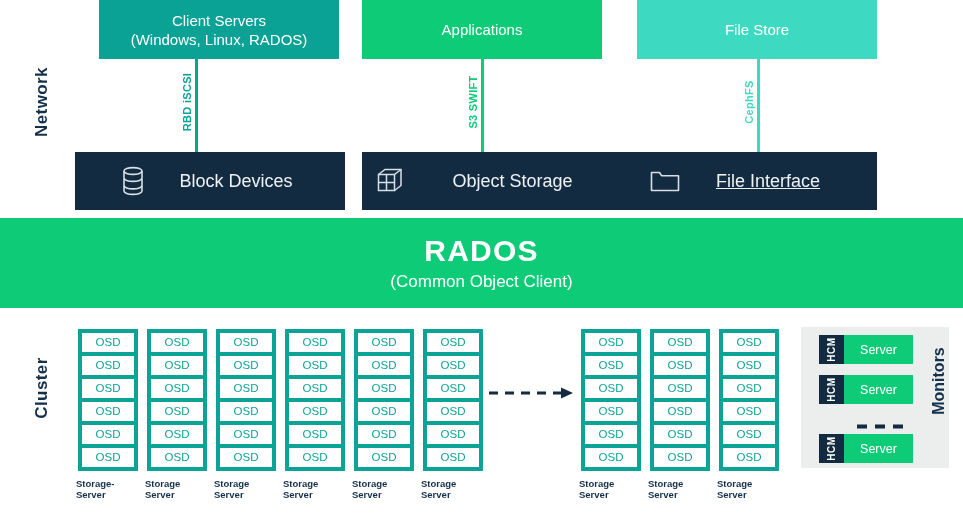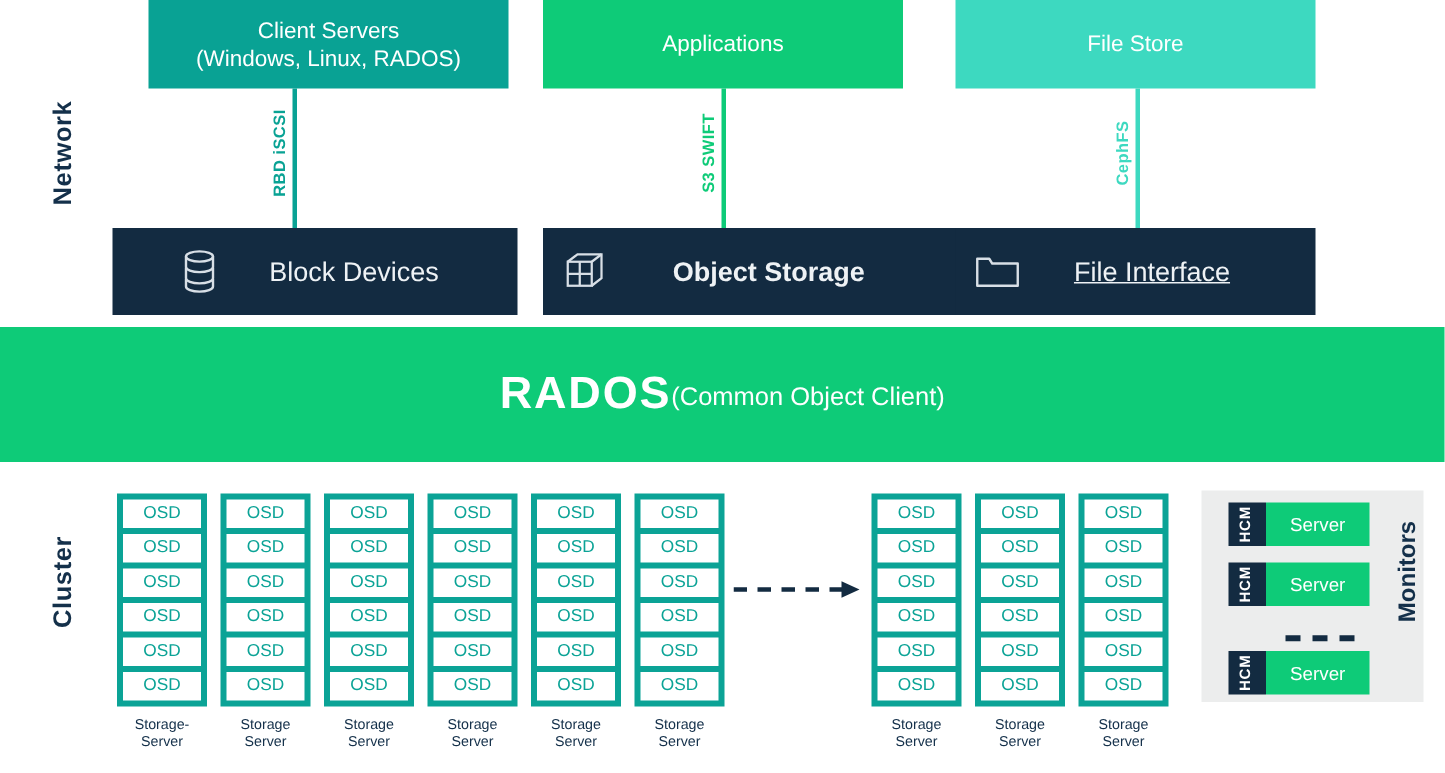--- a/index.html
+++ b/index.html
@@ -66,33 +66,33 @@
   
   .iface-box{
     position:absolute;
     top:152px;height:58px;
     background:#132b41;
     display:flex;align-items:center;
     color:#eef2f5;
     font-size:18px;
   }
   #block-devices-box{left:75px;width:240px;padding-left:30px;}
-  #object-storage-box{left:362px;width:279px;font-weight:bold;}
+  #object-storage-box{left:362px;width:279px;}
   #file-interface-box{left:637px;width:240px;text-decoration:underline;}
   .iface-icon{
     width:56px;flex:0 0 56px;
     display:flex;align-items:center;justify-content:center;
   }
   .iface-text{flex:1;text-align:center;padding-right:34px;}
 
   
   #rados-band{
     position:absolute;left:0;top:218px;width:963px;height:90px;
     background:#0ecb78;
-    display:flex;flex-direction:row;
+    display:flex;flex-direction:column;
     align-items:center;justify-content:center;
     color:#ffffff;
   }
   #rados-title{font-size:30px;font-weight:bold;letter-spacing:1.2px;}
   #rados-sub{font-size:17px;margin-top:4px;}
 
   
   .osd-column{
     position:absolute;
     top:329px;width:60px;
@@ -107,23 +107,22 @@
     height:19px;
     line-height:19px;
     text-align:center;
     margin-bottom:4px;
     font-family:"Liberation Sans",sans-serif;
   }
   .osd-cell:last-child{margin-bottom:0;}
   .server-caption{
     position:absolute;
     top:478px;width:64px;
-    text-align:center;
     font-size:9.5px;
-    font-weight:normal;
+    font-weight:bold;
     line-height:11px;
     color:#14304a;
   }
 
   
   #cluster-arrow{
     position:absolute;left:489px;top:386px;width:90px;height:14px;
   }
 
   

